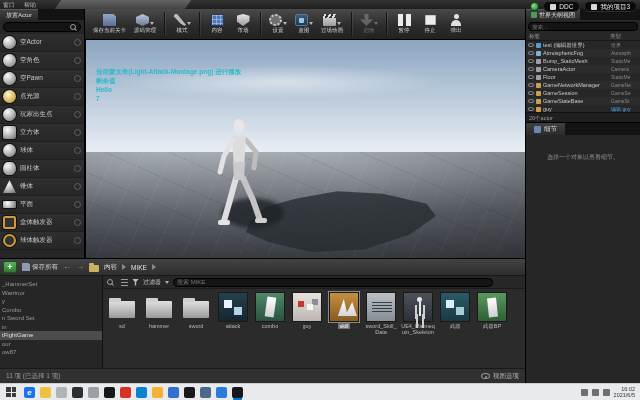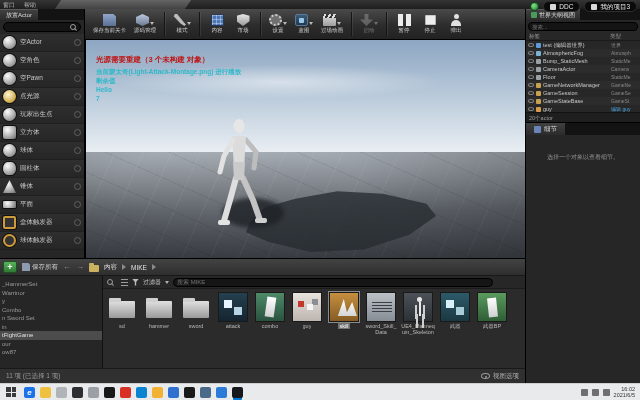--- a/index.html
+++ b/index.html
@@ -359,21 +359,20 @@
         <path d="M33 62 L43 84 L50 104" stroke="#c4c4c4" stroke-width="6"></path>
         <rect x="45" y="102" width="12" height="5" rx="2" fill="#cfcfcf"></rect>
         <path d="M26 62 L20 84 L14 105" stroke="#dedede" stroke-width="6"></path>
         <rect x="8" y="104" width="12" height="5" rx="2" fill="#e4e4e4"></rect>
         <path d="M22 20 L36 20 L34 52 L24 52 Z" fill="#dcdcdc"></path>
         <path d="M23 46 L35 46 L34 64 L24 64 Z" fill="#cacaca"></path>
         <path d="M23 24 L14 40 L10 56" stroke="#e2e2e2" stroke-width="5"></path>
         <ellipse cx="29" cy="10" rx="5.5" ry="7" fill="#e6e6e6"></ellipse>
       </g>
     </svg>
-    <div class="vp-warning">光源需要重建（3 个未构建 对象）</div>
     <div class="vp-debug">
       <div>当前蒙太奇(Light-Attack-Montage.png) 进行播放</div>
       <div>剩余值</div>
       <div>Hello</div>
       <div>7</div>
     </div>
   </div>
 
   <div class="cb">
     <div class="cb-toolbar">

